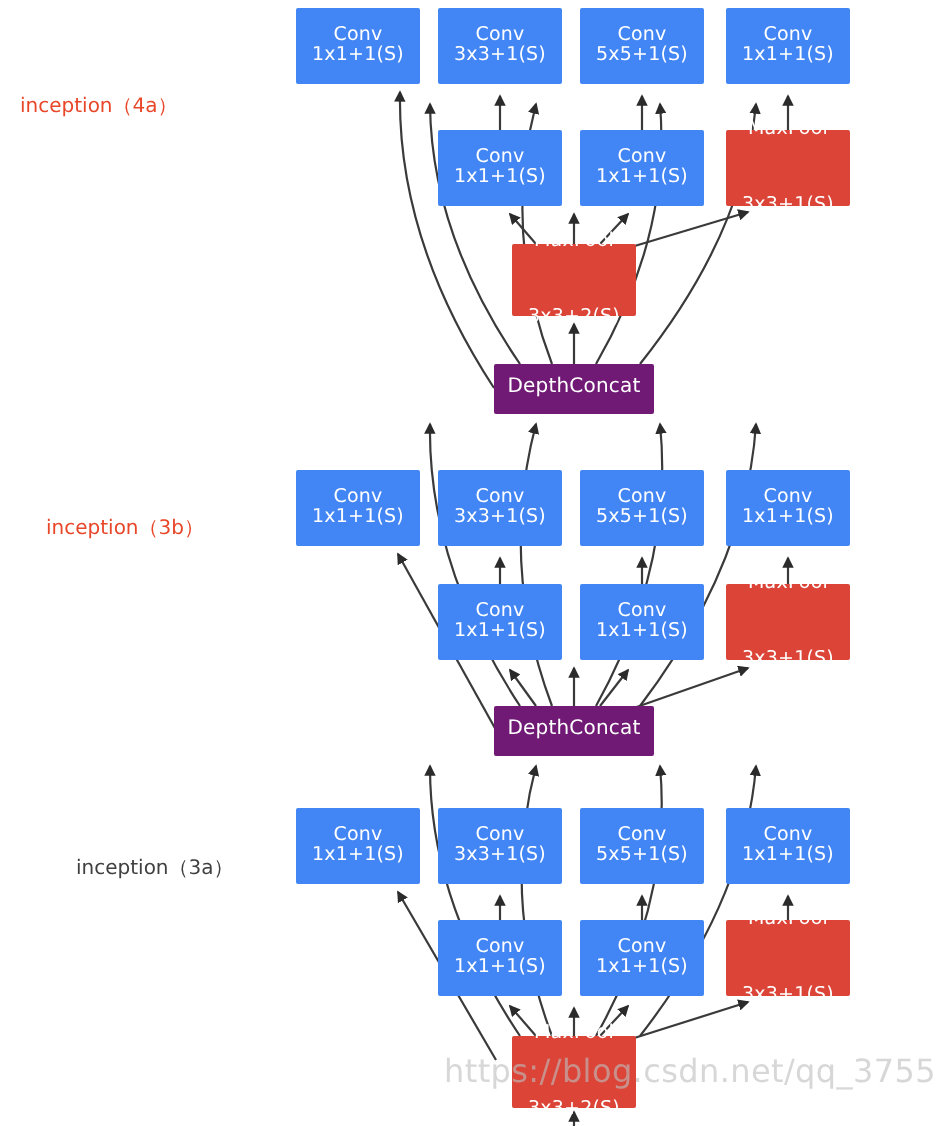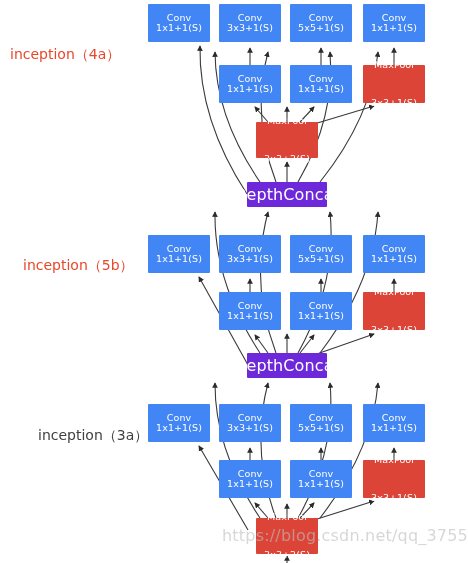--- a/index.html
+++ b/index.html
@@ -37,25 +37,25 @@
     line-height: 1.08;
     font-size: 9.5px;
     letter-spacing: 0.1px;
     border-radius: 1px;
     z-index: 3;
   }
   .node .l1 { display:block; }
   .node .l2 { display:block; }
   .node.conv  { background: #4285f4; }
   .node.pool  { background: #db4437; gap: 28px; }
-  .node.depth { background: #6d28d9; font-size: 16px; }
+  .node.depth { background: #701a75; font-size: 10px; }
   .group-label {
     position: absolute;
     color: #e8472a;
-    font-size: 14px;
+    font-size: 10px;
     white-space: nowrap;
     z-index: 4;
   }
   #watermark {
     position: absolute;
     left: 222px;
     top: 526px;
     font-size: 16px;
     color: rgba(190,190,190,0.62);
     white-space: nowrap;
@@ -214,19 +214,19 @@
         <span class="l2">3x3+1(S)</span>
       </div>
       <div class="node pool" style="left: 256px; top: 518px; width: 62px; height: 36px;">
         <span class="l1">MaxPool</span>
         <span class="l2">3x3+2(S)</span>
       </div>
     </div>
 
   <div id="labels">
       <div class="group-label" style="left: 10px; top: 46px; color: rgb(232, 71, 42);">inception（4a）</div>
-      <div class="group-label" style="left: 23px; top: 257px; color: rgb(232, 71, 42);">inception（5b）</div>
+      <div class="group-label" style="left: 23px; top: 257px; color: rgb(232, 71, 42);">inception（3b）</div>
       <div class="group-label" style="left: 38px; top: 427px; color: #404040;">inception（3a）</div>
     </div>
 
   <div id="watermark">https://blog.csdn.net/qq_37555071</div>
 
 </div>
 
 </body></html>

